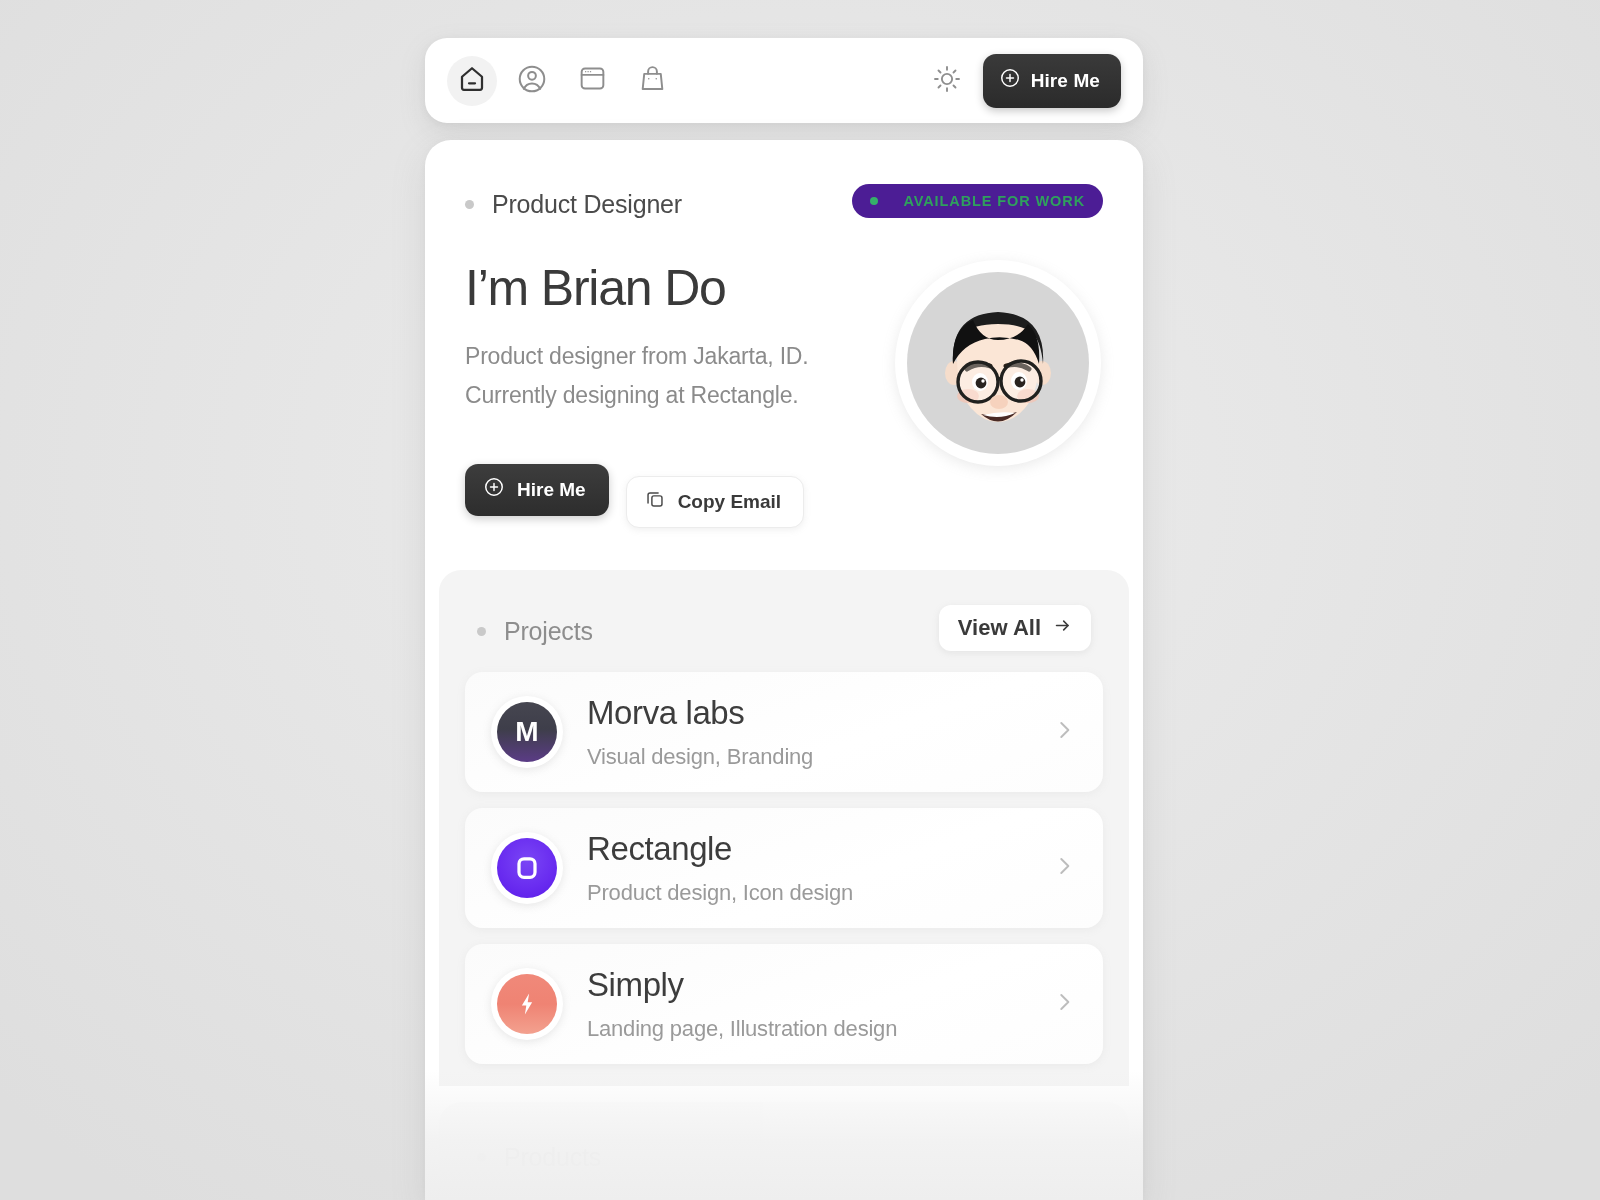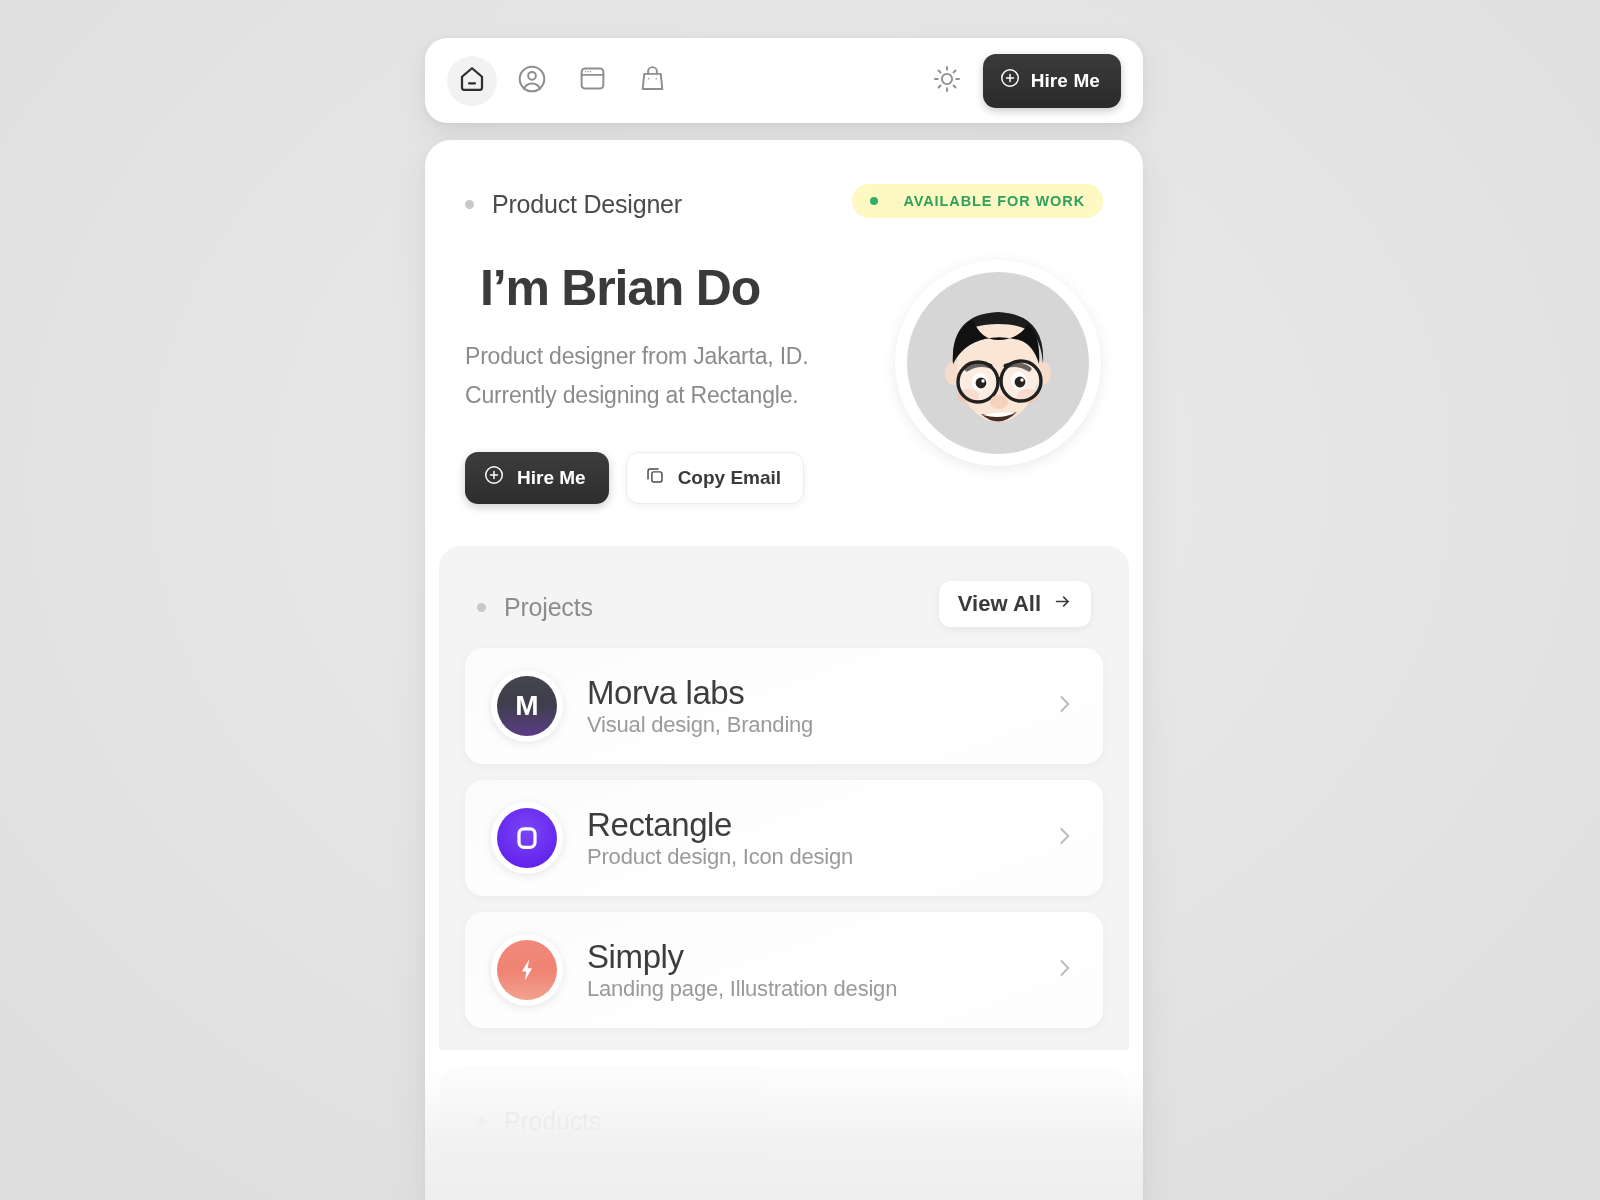--- a/index.html
+++ b/index.html
@@ -125,21 +125,21 @@
   .eyebrow-text {
     font-size: 25px;
     color: #4b4b4b;
     font-weight: normal;
     letter-spacing: -.2px;
   }
   .badge {
     display: flex;
     align-items: center;
     gap: 25px;
-    background: #fef9c3;
+    background: #4c1d95;
     color: #2fa05d;
     border-radius: 999px;
     padding: 9px 18px;
     font-size: 14.5px;
     font-weight: bold;
     letter-spacing: .9px;
   }
   .badge-dot {
     width: 8px;
     height: 8px;
@@ -149,25 +149,24 @@
 
   .hero-body {
     display: flex;
     align-items: flex-start;
     justify-content: space-between;
     margin-top: 42px;
   }
   .hero-text { padding-top: 2px; }
   .title {
     font-size: 50px;
-    font-weight: bold;
+    font-weight: normal;
     color: #3a3a3a;
     letter-spacing: -1.2px;
     line-height: 1.05;
-    margin-left: 15px;
   }
   .subtitle {
     margin-top: 22px;
     font-size: 23px;
     line-height: 1.72;
     color: #8b8b8b;
     letter-spacing: -.2px;
   }
 
   .hero-actions {
@@ -197,20 +196,21 @@
     background: #ffffff;
     color: #3a3a3a;
     border: 1px solid #ececec;
     border-radius: 13px;
     height: 52px;
     padding: 0 22px 0 17px;
     font-size: 19px;
     font-weight: bold;
     cursor: pointer;
     box-shadow: 0 2px 7px rgba(150,150,150,.14);
+    margin-top: 24px;
   }
 
   .avatar-wrap {
     width: 206px;
     height: 206px;
     border-radius: 50%;
     background: #ffffff;
     box-shadow: 0 3px 14px rgba(150,150,150,.20);
     display: flex;
     align-items: center;
@@ -311,21 +311,21 @@
   .logo-simply {
     background: linear-gradient(180deg, #f0897a 0%, #ef8373 50%, #f3a18f 100%);
   }
   .proj-meta { flex: 1; min-width: 0; }
   .proj-name {
     font-size: 33px;
     color: #3d3d3d;
     letter-spacing: -.4px;
   }
   .proj-tags {
-    margin-top: 0;
+    margin-top: 12px;
     font-size: 22px;
     color: #9a9a9a;
     letter-spacing: -.2px;
   }
   .chev { flex: none; }
 
   
   .panel-faded {
     margin: 16px 14px 0 14px;
     background: #f4f4f4;

